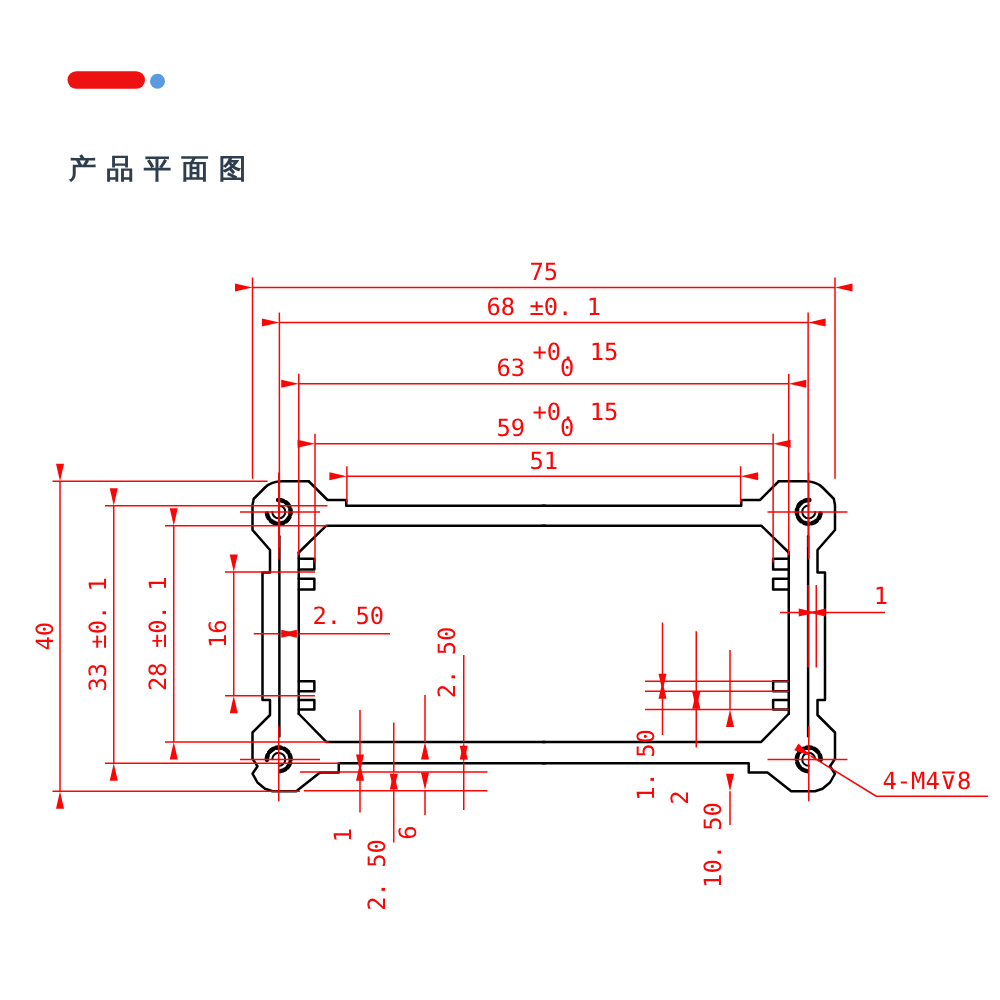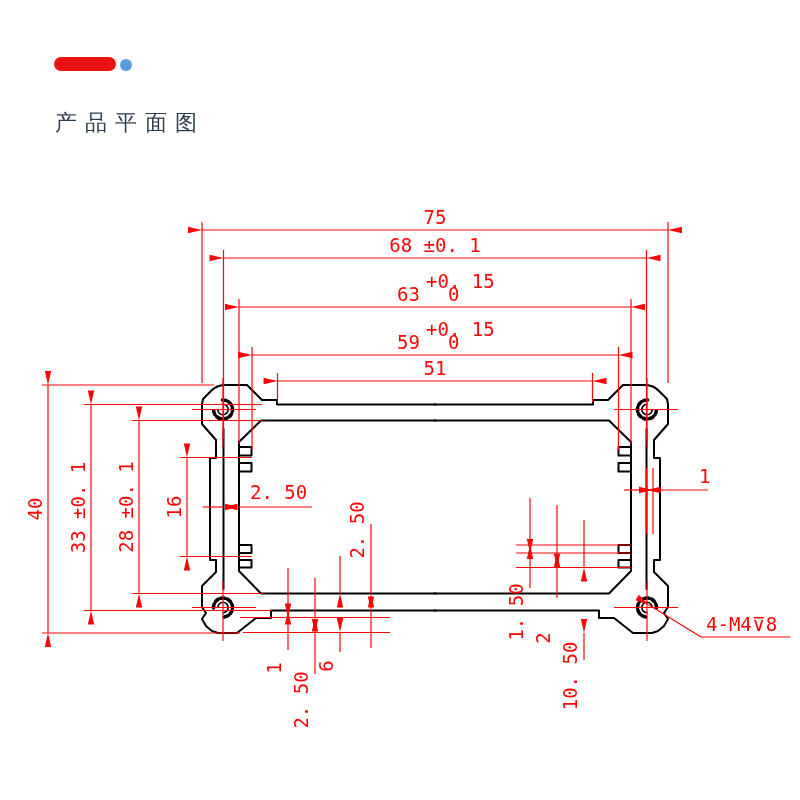--- a/index.html
+++ b/index.html
@@ -2,21 +2,21 @@
 <html><head>
 <meta charset="utf-8">
 <style>
   html,body{margin:0;padding:0;background:#ffffff;}
   .page{position:relative;width:800px;height:800px;background:#ffffff;overflow:hidden;
         font-family:"Liberation Sans",sans-serif;}
   .accent-bar{position:absolute;left:54px;top:57px;width:62px;height:14px;border-radius:7px;}
   .accent-dot{position:absolute;left:120px;top:59px;width:12px;height:12px;border-radius:50%;}
   .title-en{position:absolute;left:54px;top:82px;font-size:31px;font-weight:400;
             letter-spacing:5px;color:#2f3e4e;font-family:"Liberation Sans",sans-serif;}
-  .title-zh{position:absolute;left:55px;top:108px;font-size:22px;font-weight:400;
+  .title-zh{position:absolute;left:55px;top:120px;font-size:22px;font-weight:700;
             letter-spacing:8px;color:#2f3e4e;}
   svg text{font-family:"DejaVu Sans Mono","Liberation Mono",monospace;}
 </style>
 </head>
 <body>
 
 <div class="page">
   <div class="accent-bar" style="background: rgb(238, 17, 17);"></div>
   <div class="accent-dot" style="background: rgb(91, 154, 224);"></div>
   <div class="title-zh" style="color: rgb(47, 62, 78);">产品平面图</div>

